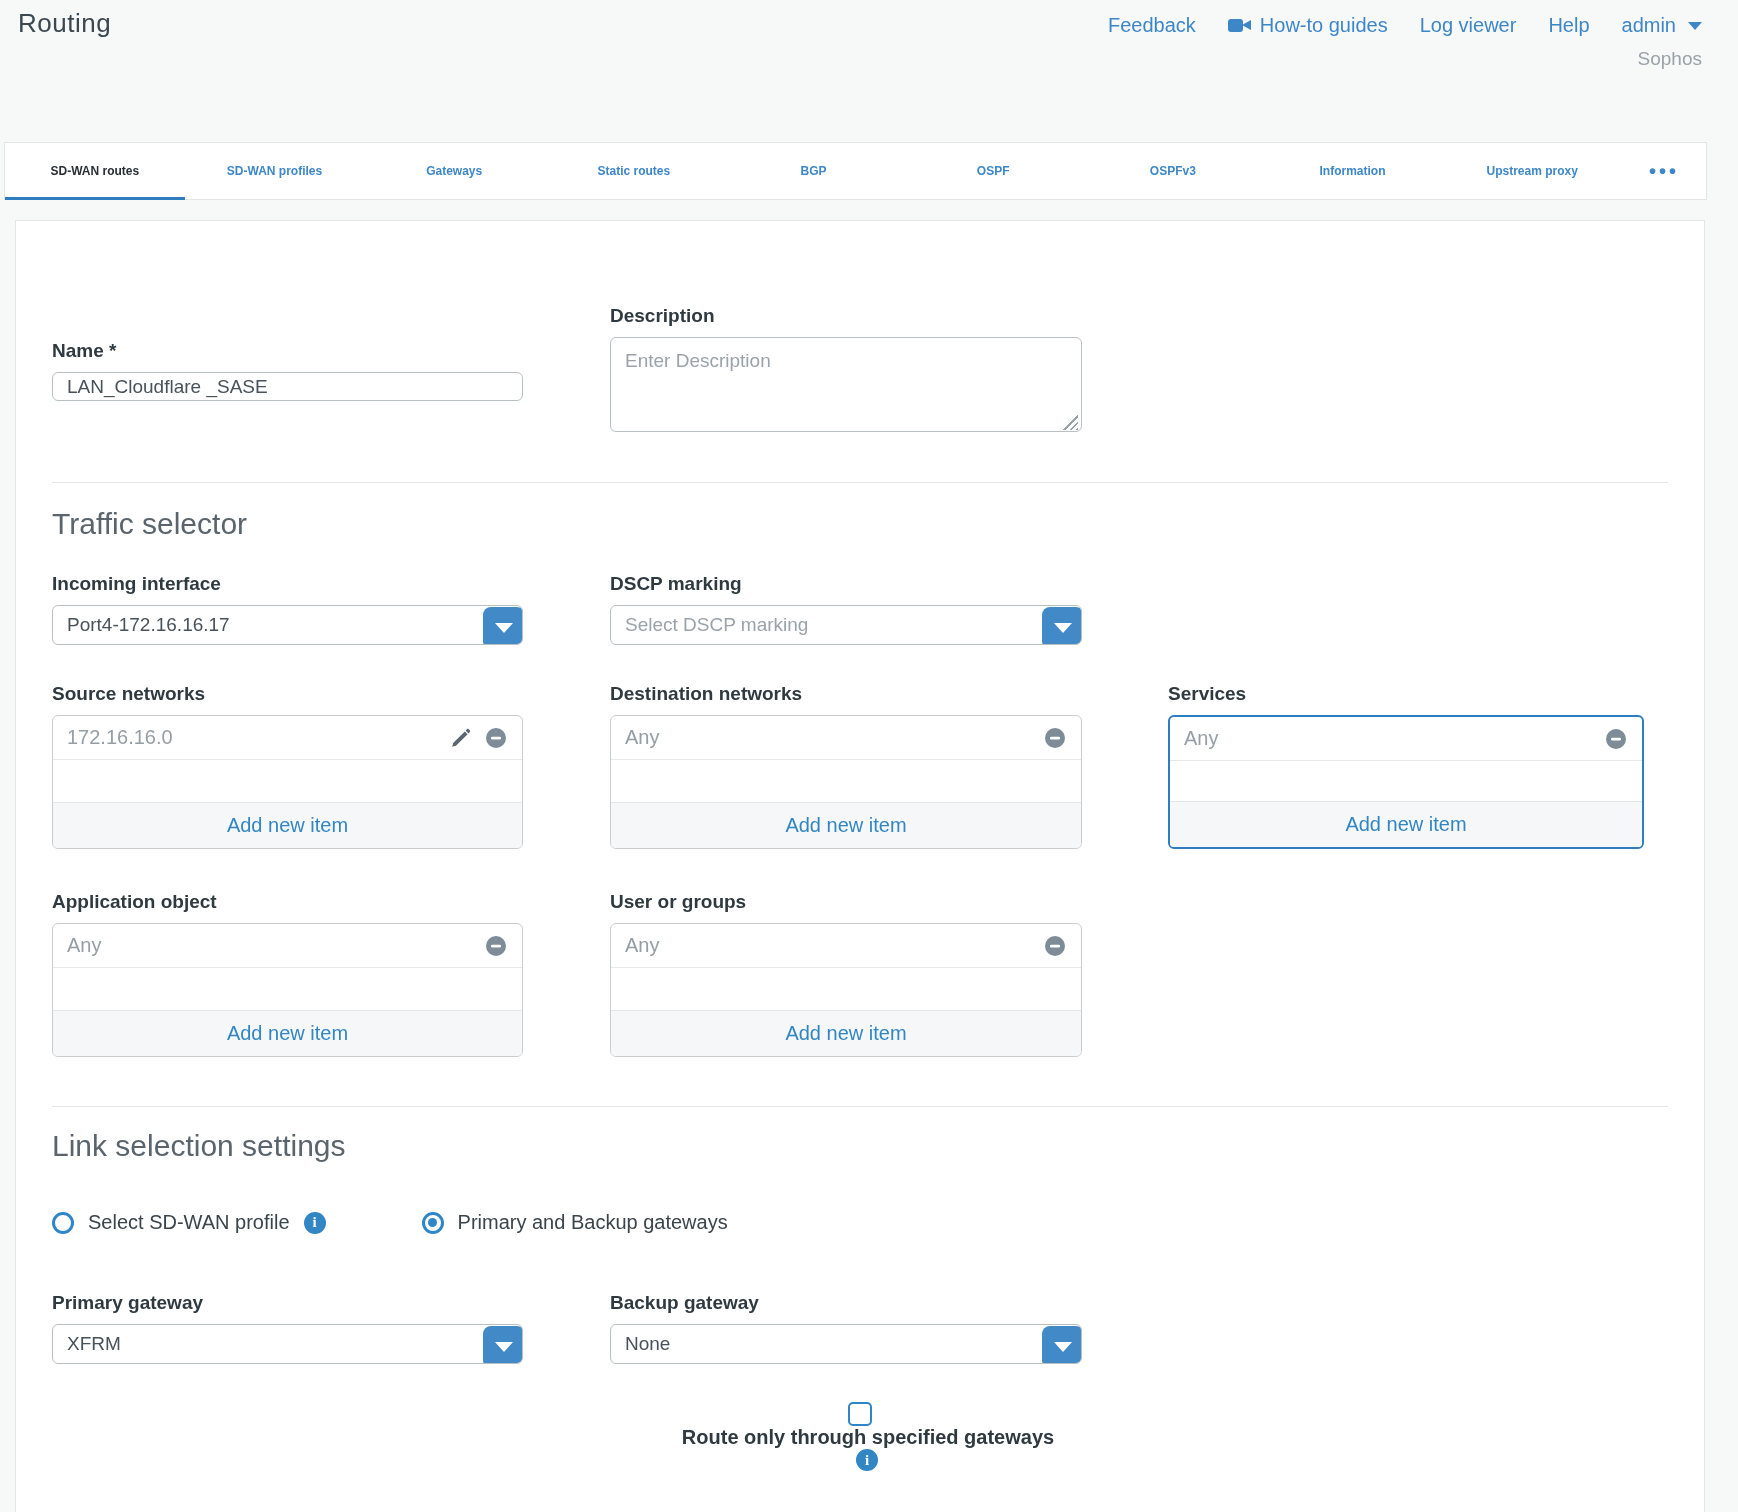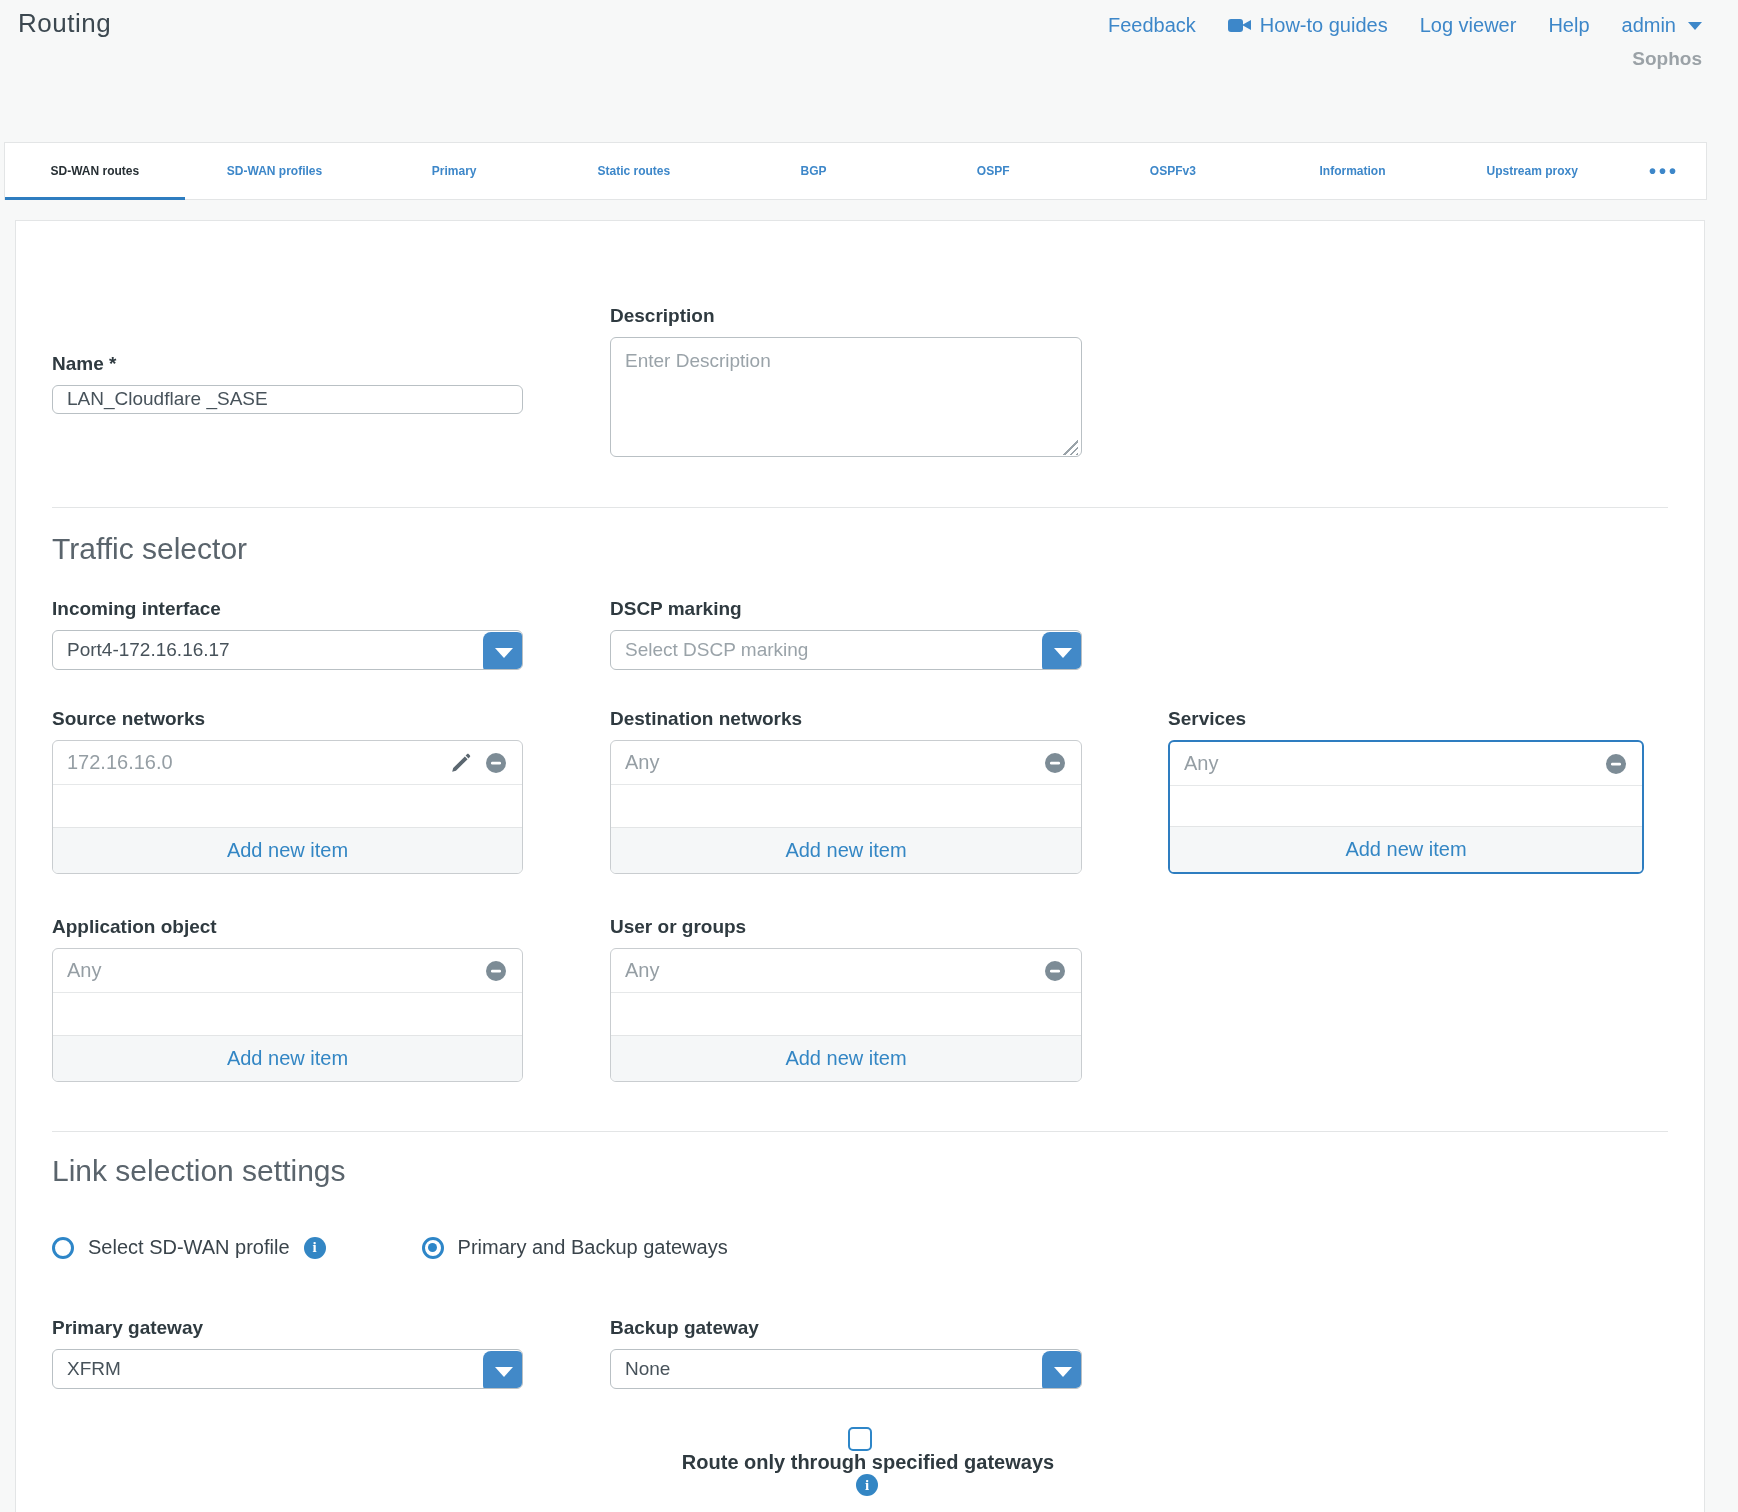--- a/index.html
+++ b/index.html
@@ -22,21 +22,21 @@
     font-size:20px; color:#3d87c9;
   }
   .top-link { display:flex; align-items:center; gap:8px; cursor:pointer; white-space:nowrap; }
   .caret-down {
     width:0; height:0; display:inline-block;
     border-left:7px solid transparent; border-right:7px solid transparent;
     border-top:8px solid #3d87c9; margin-left:4px;
   }
   .brand {
     position:absolute; right:36px; top:48px;
-    font-size:19px; color:#9ba2a7;font-weight:bold;
+    font-size:19px; color:#9ba2a7;
   }
   .video-icon { width:24px; height:16px; position:relative; display:inline-block; }
   .video-icon .body { position:absolute; left:0; top:1px; width:15px; height:13px; background:#3d87c9; border-radius:3px; }
   .video-icon .lens {
     position:absolute; left:14px; top:2px; width:0; height:0;
     border-top:5.5px solid transparent; border-bottom:5.5px solid transparent;
     border-right:9px solid #3d87c9;
   }
   
   .tabbar {
@@ -70,21 +70,21 @@
   .col3 { width:476px; }
   .row-name { padding-top:84px; }
 
   .text-input {
     width:100%; height:29px; border:1px solid #b9c0c4; border-radius:6px;
     font-family:"Liberation Sans", sans-serif; font-size:19px; color:#47525a;
     padding:0 14px; background:#fff; outline:none;
   }
   .textarea-wrap { position:relative; width:100%; }
   .text-area {
-    width:100%; height:120px; border:1px solid #b9c0c4; border-radius:6px;
+    width:100%; height:95px; border:1px solid #b9c0c4; border-radius:6px;
     font-family:"Liberation Sans", sans-serif; font-size:19px; color:#0c4a6e;
     padding:12px 14px; resize:none; outline:none;
   }
   .text-area::placeholder, .text-input::placeholder { color:#9aa3a9; }
   .resize-handle {
     position:absolute; right:4px; bottom:6px; width:16px; height:16px;
     background:repeating-linear-gradient(135deg, transparent 0 3px, #9aa3a9 3px 4.5px);
     clip-path:polygon(100% 0, 100% 100%, 0 100%);
   }
   .divider { height:1px; background:#e3e5e6; border:none; }
@@ -185,21 +185,21 @@
       <span>admin</span>
       <span class="caret-down"></span>
     </span>
   </div>
   <div class="brand">Sophos</div>
 </div>
 
 <div class="tabbar">
   <div class="tab active">SD-WAN routes</div>
   <div class="tab">SD-WAN profiles</div>
-  <div class="tab">Primary</div>
+  <div class="tab">Gateways</div>
   <div class="tab">Static routes</div>
   <div class="tab">BGP</div>
   <div class="tab">OSPF</div>
   <div class="tab">OSPFv3</div>
   <div class="tab">Information</div>
   <div class="tab">Upstream proxy</div>
   <div class="tab-overflow">•••</div>
 </div>
 
 <div class="card">

